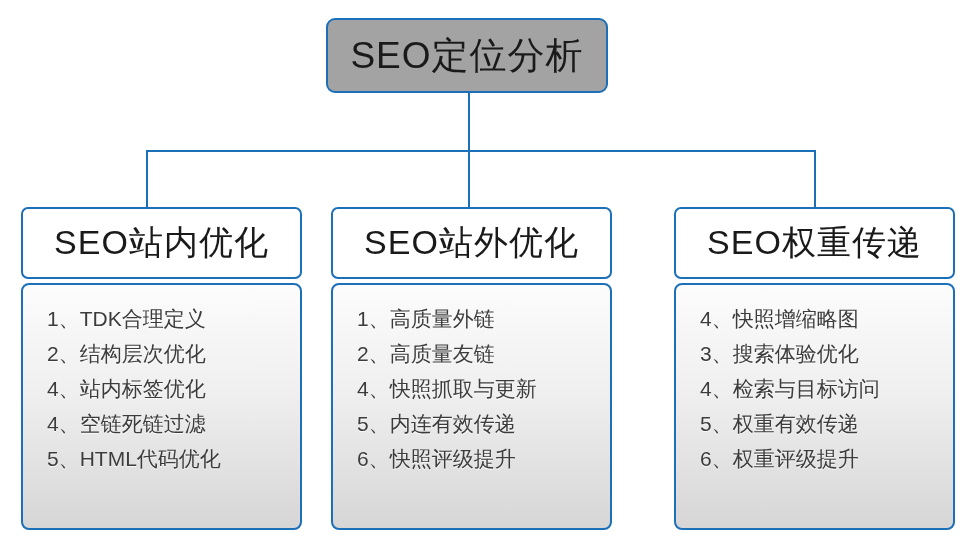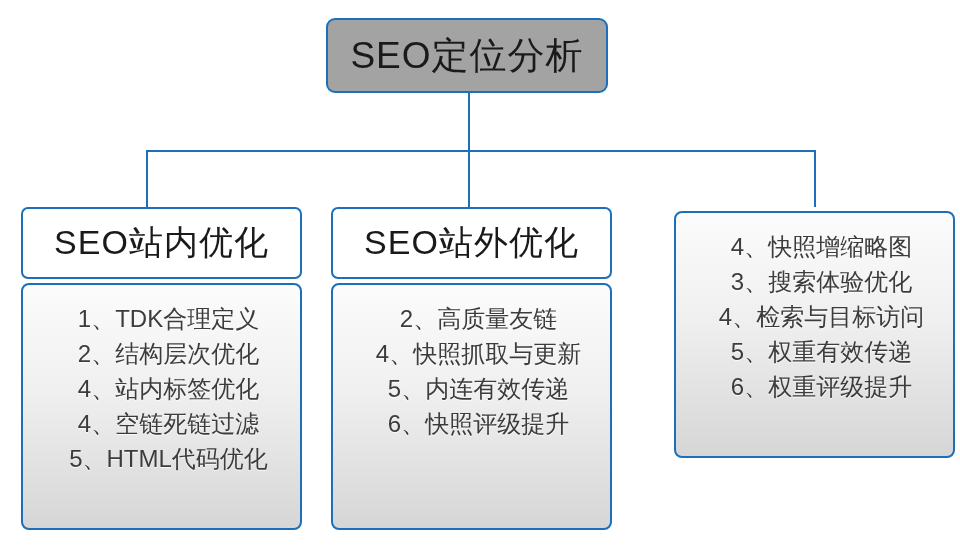--- a/index.html
+++ b/index.html
@@ -25,23 +25,22 @@
     box-sizing:border-box;display:flex;align-items:center;justify-content:center;
     font-size:34px;color:#1a1a1a;letter-spacing:1px;
   }
   .body{
     margin-top:4px;height:247px;border:2px solid #1b70b9;border-radius:8px;
     box-sizing:border-box;
     background:linear-gradient(180deg,#fcfcfc 0%,#efefef 45%,#d6d6d6 100%);
     padding:16px 10px 0 24px;
   }
   .item{
-    font-size:24px;line-height:35px;color:#3c3c3c;white-space:nowrap;
+    font-size:21px;line-height:35px;color:#3c3c3c;white-space:nowrap;
     text-shadow:0 1px 1px rgba(255,255,255,.9);
-    text-align:center;
   }
 </style>
 </head>
 <body>
 
 <div class="canvas">
 
   <div class="line v" style="left:468px;top:93px;height:114px;"></div>
   <div class="line h" style="left:146px;top:150px;width:670px;"></div>
   <div class="line v" style="left:146px;top:151px;height:56px;"></div>
@@ -62,28 +61,32 @@
       <div class="item">4、空链死链过滤</div>
       <div class="item">5、HTML代码优化</div>
     </div>
   </div>
 
   <div class="col" style="left:331px;">
     <div class="hdr">
       <span>SEO站外优化</span>
     </div>
     <div class="body">
+      <div class="item">1、高质量外链</div>
       <div class="item">2、高质量友链</div>
       <div class="item">4、快照抓取与更新</div>
       <div class="item">5、内连有效传递</div>
       <div class="item">6、快照评级提升</div>
     </div>
   </div>
 
   <div class="col" style="left:674px;">
+    <div class="hdr">
+      <span>SEO权重传递</span>
+    </div>
     <div class="body">
       <div class="item">4、快照增缩略图</div>
       <div class="item">3、搜索体验优化</div>
       <div class="item">4、检索与目标访问</div>
       <div class="item">5、权重有效传递</div>
       <div class="item">6、权重评级提升</div>
     </div>
   </div>
 
 </div>

